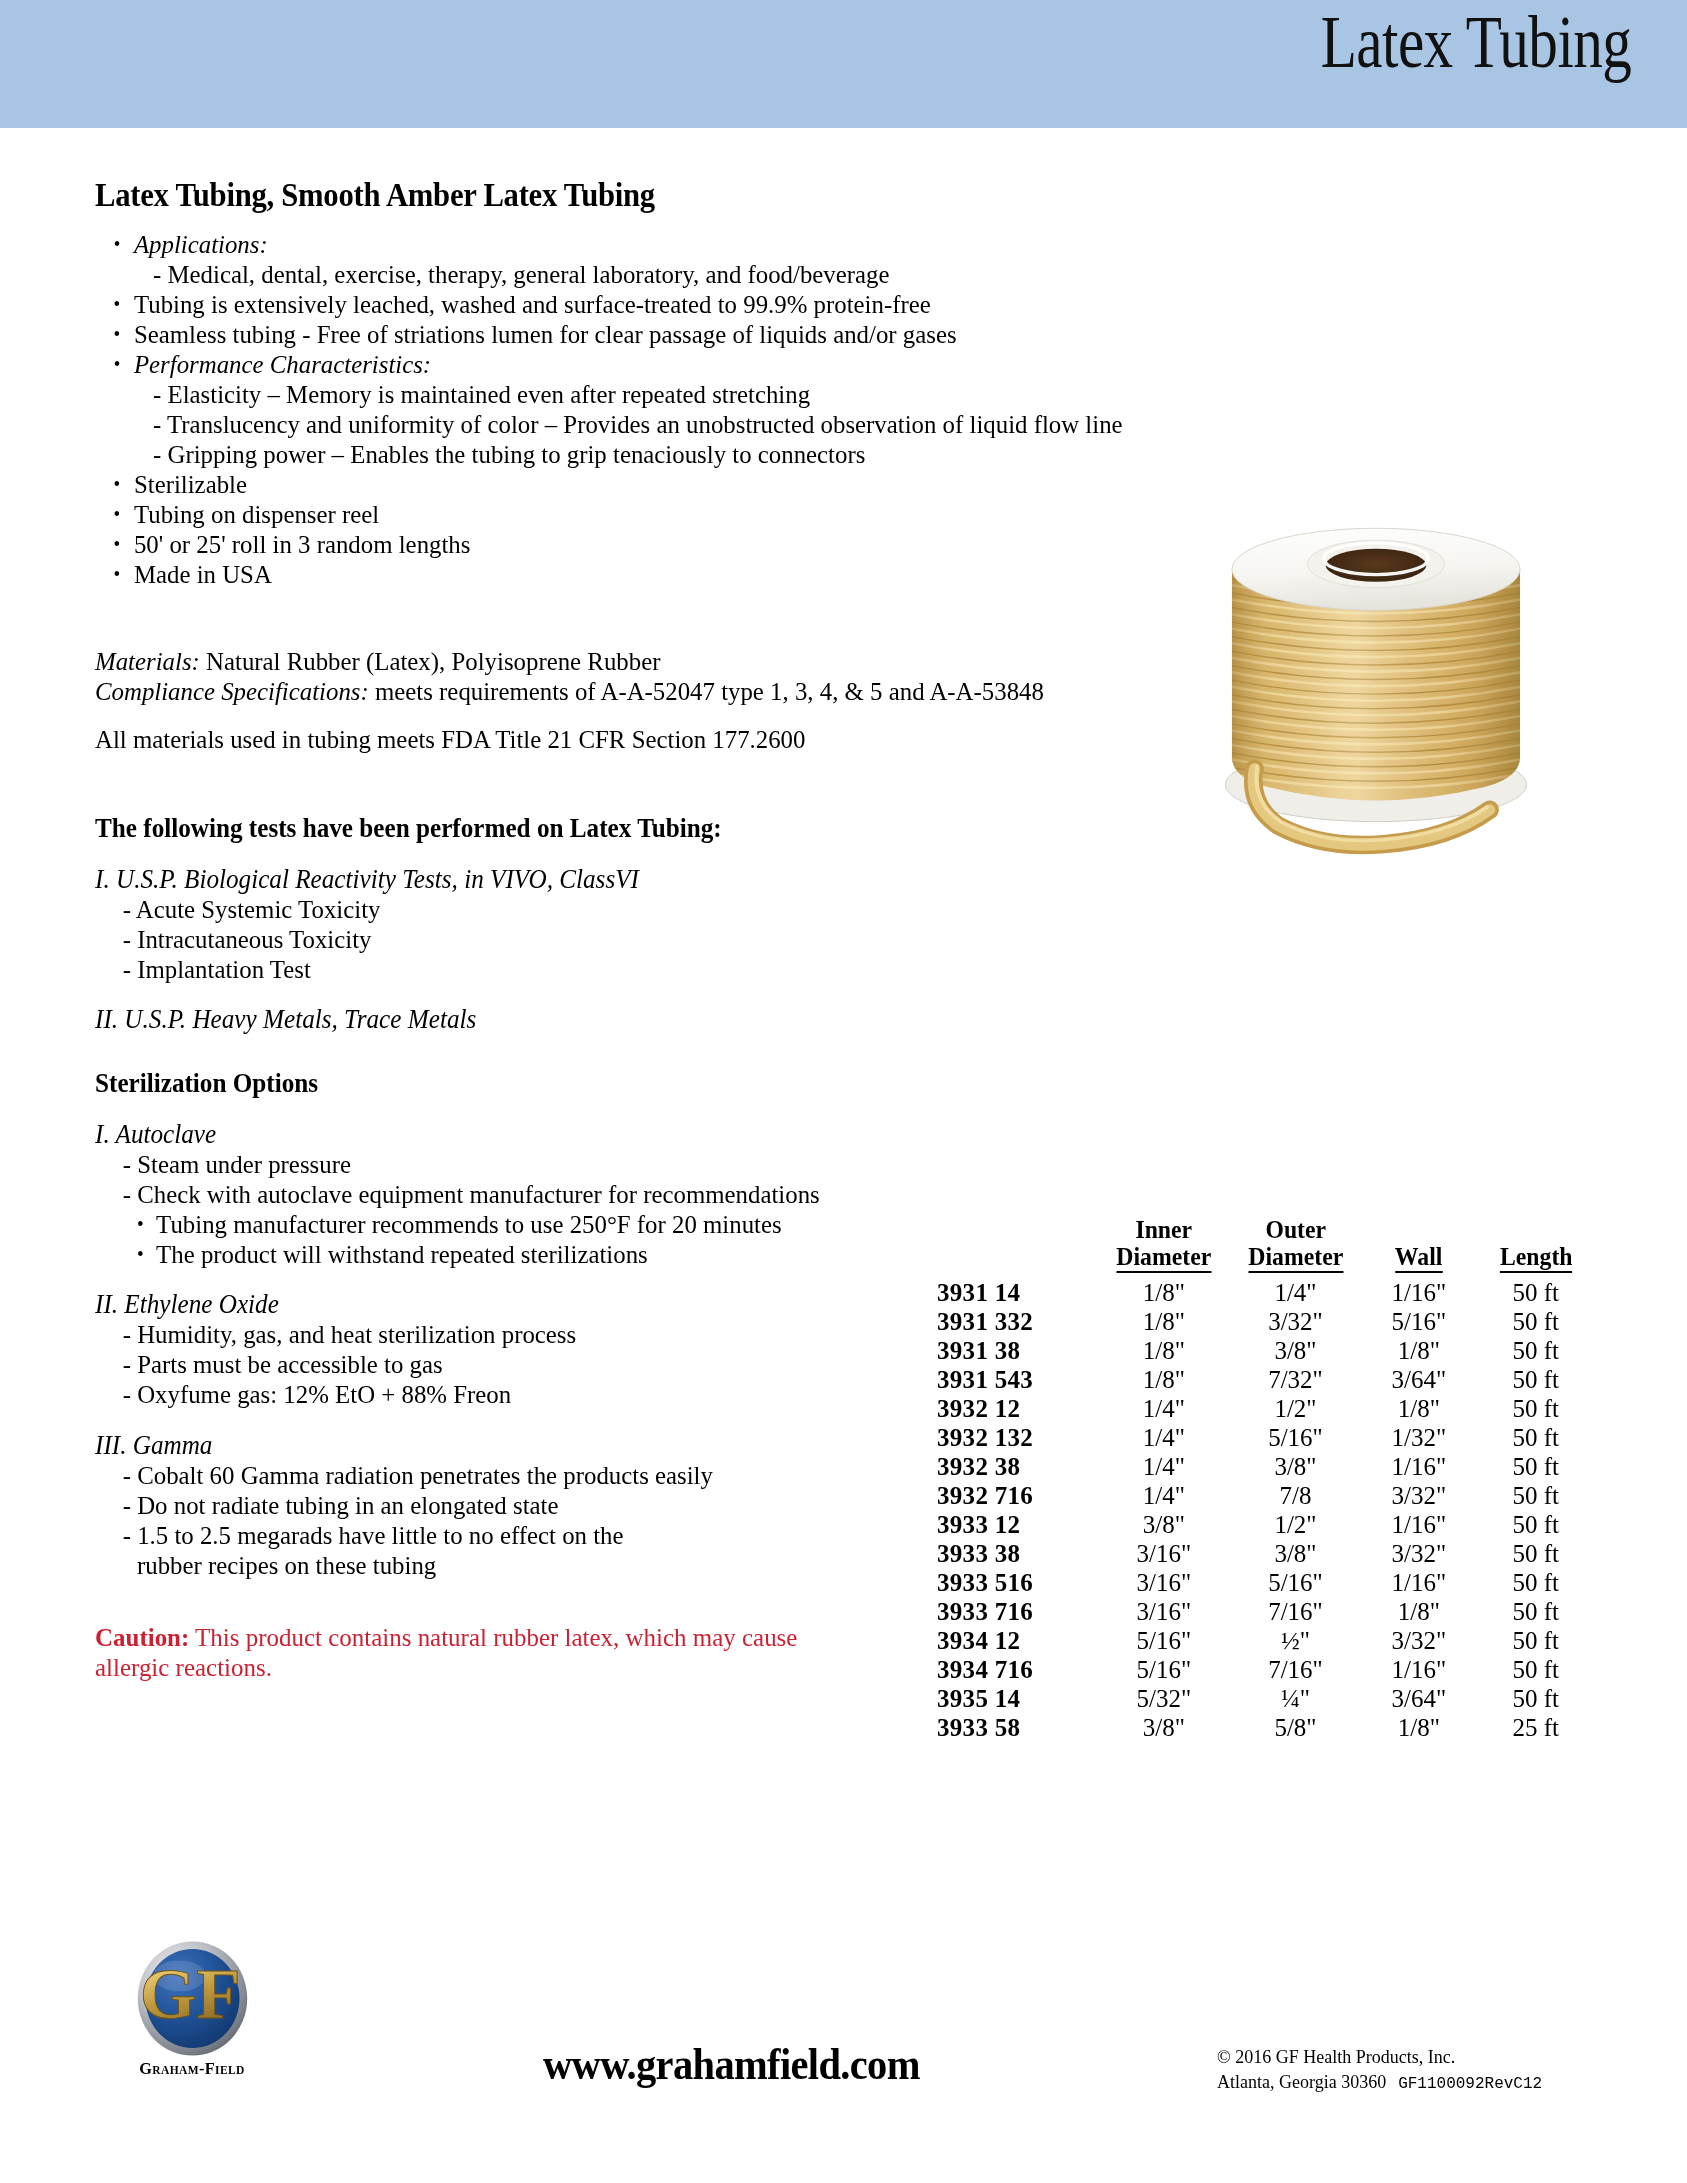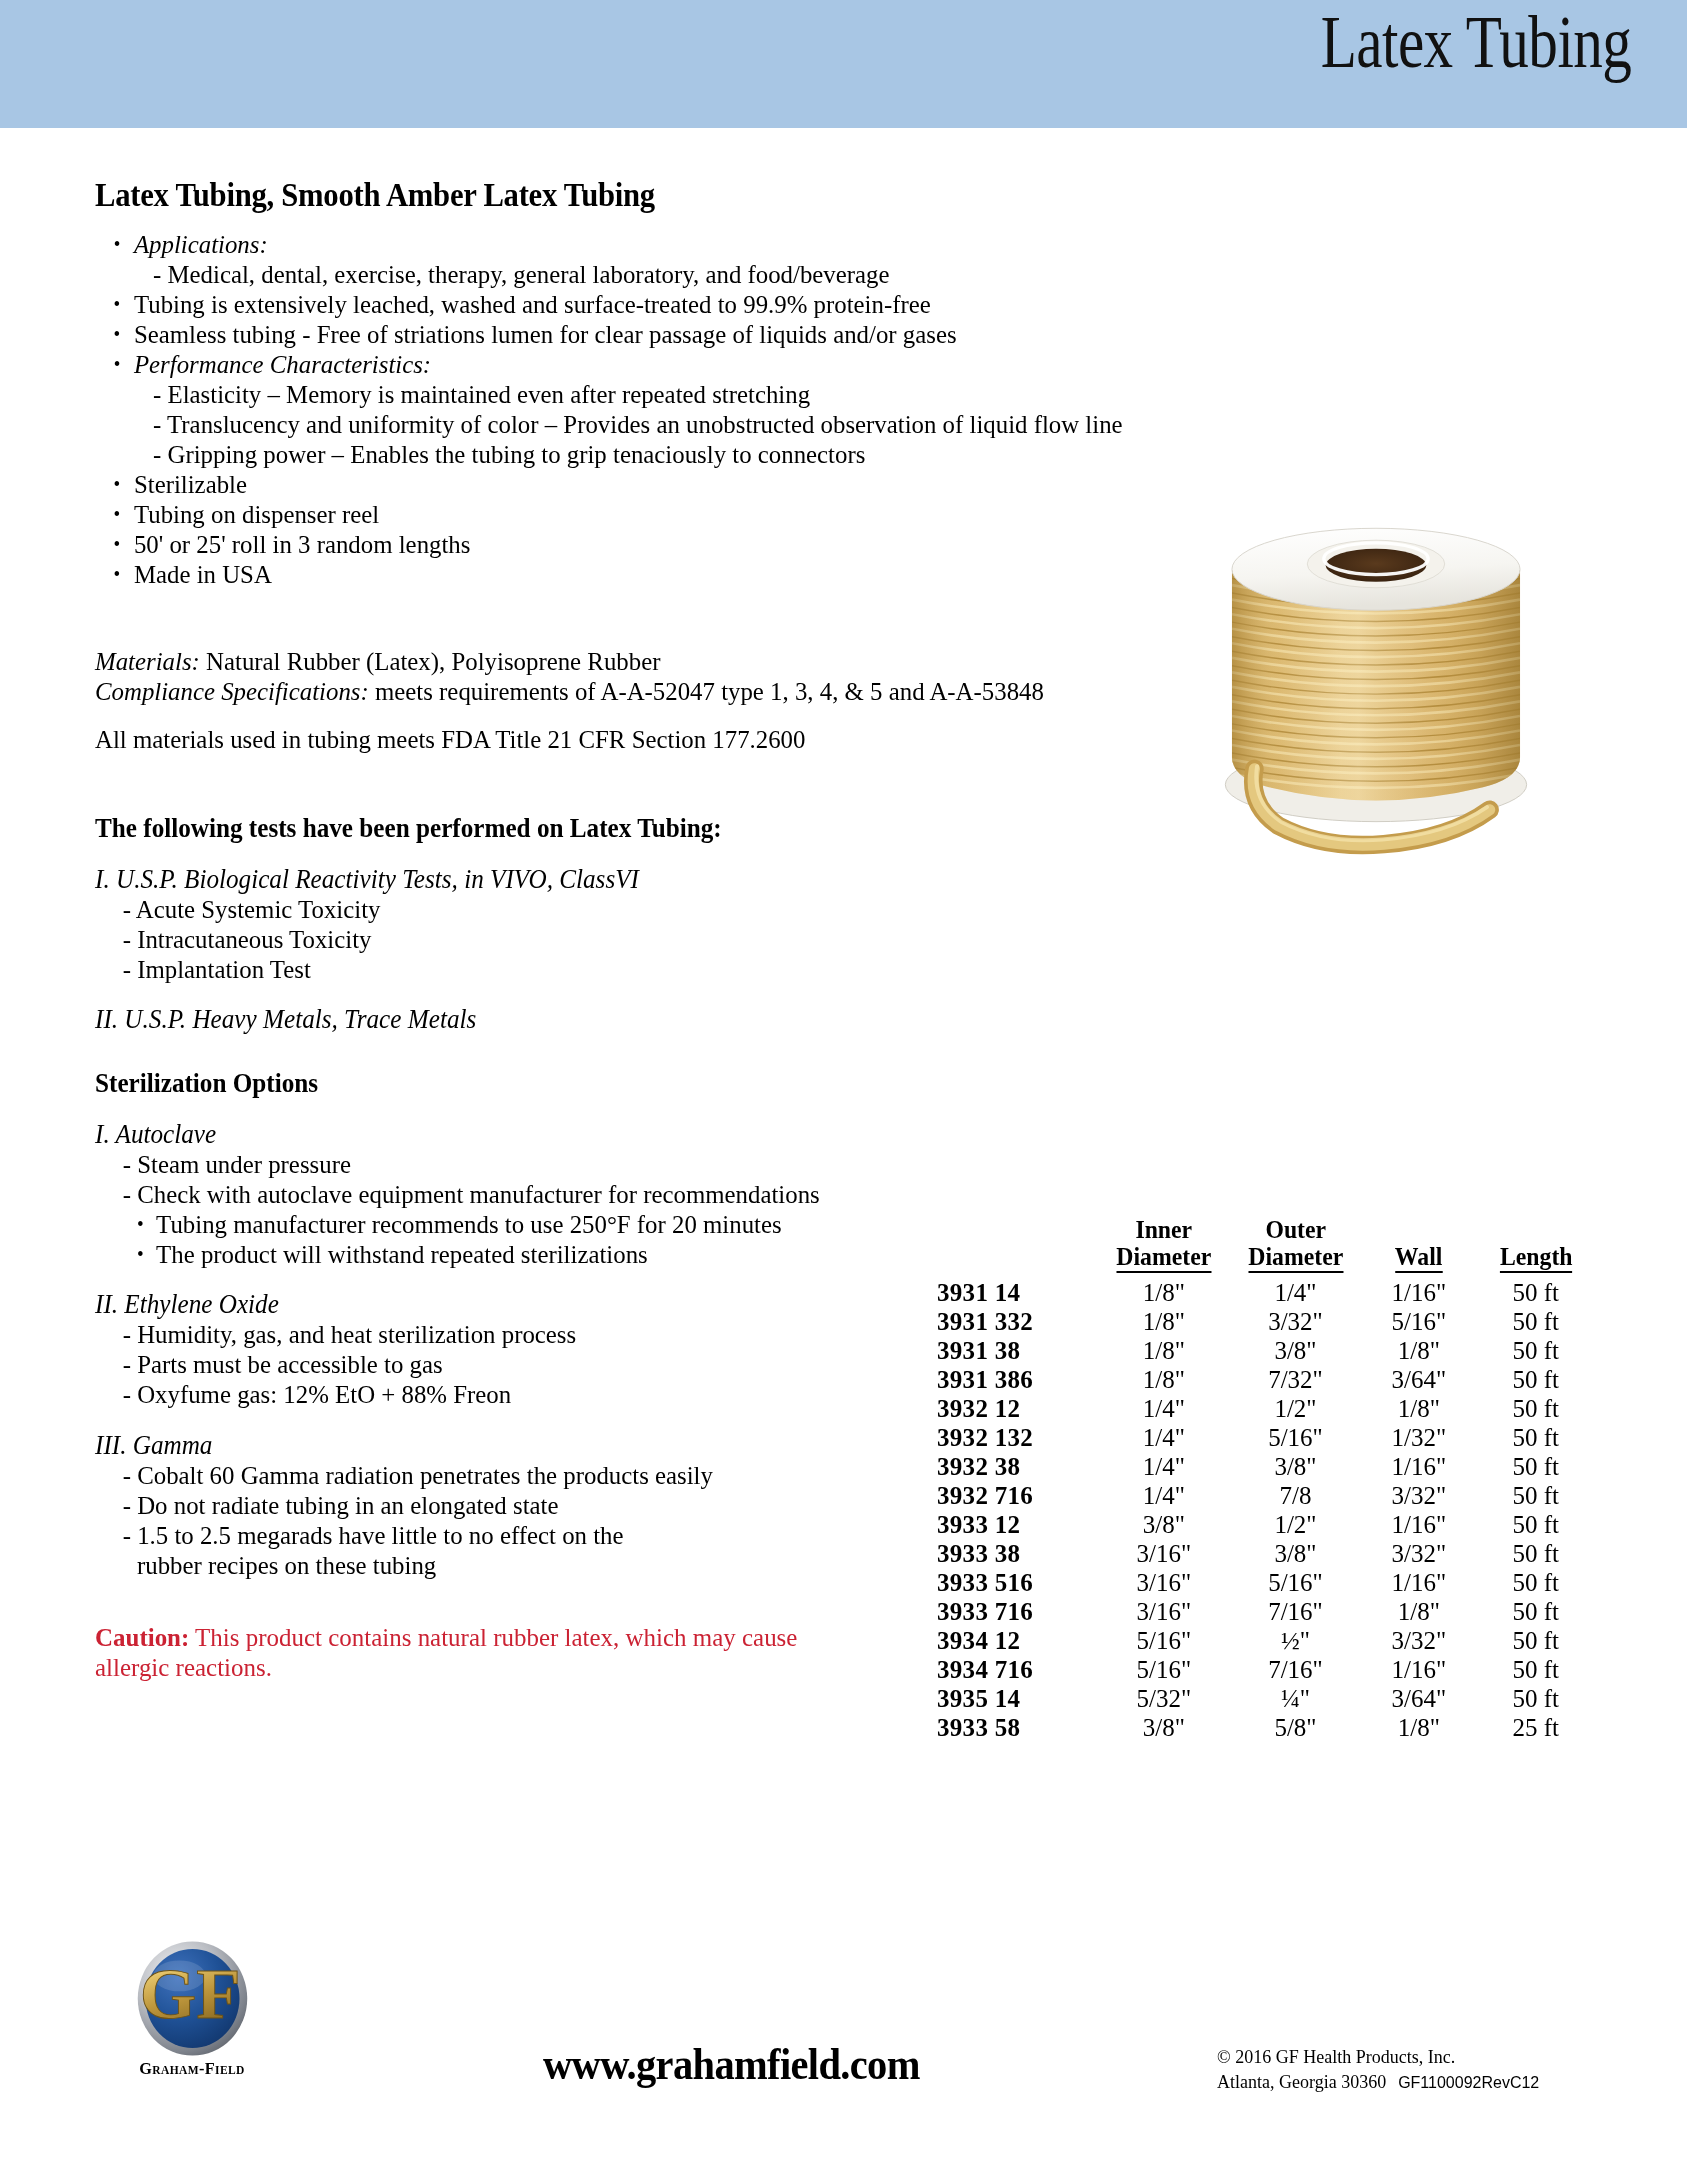--- a/index.html
+++ b/index.html
@@ -262,21 +262,21 @@
   }
   #copyright {
     position: absolute;
     left: 1217px;
     top: 265px;
     font-size: 18px;
     line-height: 25px;
     white-space: nowrap;
   }
   #copyright .doc-code {
-    font-family: Liberation Sans, sans-serif;
+    font-family: Liberation Mono, monospace;
     font-size: 16px;
     padding-left: 12px;
   }
 </style>
 </head>
 <body>
 
 <div id="header-band" style="background: rgb(168, 198, 228);">
   <div id="header-title">Latex Tubing</div>
 </div>
@@ -474,21 +474,21 @@
             <td class="col-len">50 ft</td>
           </tr>
           <tr>
             <td class="sku col-sku">3931 38</td>
             <td class="col-id">1/8"</td>
             <td class="col-od">3/8"</td>
             <td class="col-wall">1/8"</td>
             <td class="col-len">50 ft</td>
           </tr>
           <tr>
-            <td class="sku col-sku">3931 386</td>
+            <td class="sku col-sku">3931 543</td>
             <td class="col-id">1/8"</td>
             <td class="col-od">7/32"</td>
             <td class="col-wall">3/64"</td>
             <td class="col-len">50 ft</td>
           </tr>
           <tr>
             <td class="sku col-sku">3932 12</td>
             <td class="col-id">1/4"</td>
             <td class="col-od">1/2"</td>
             <td class="col-wall">1/8"</td>

